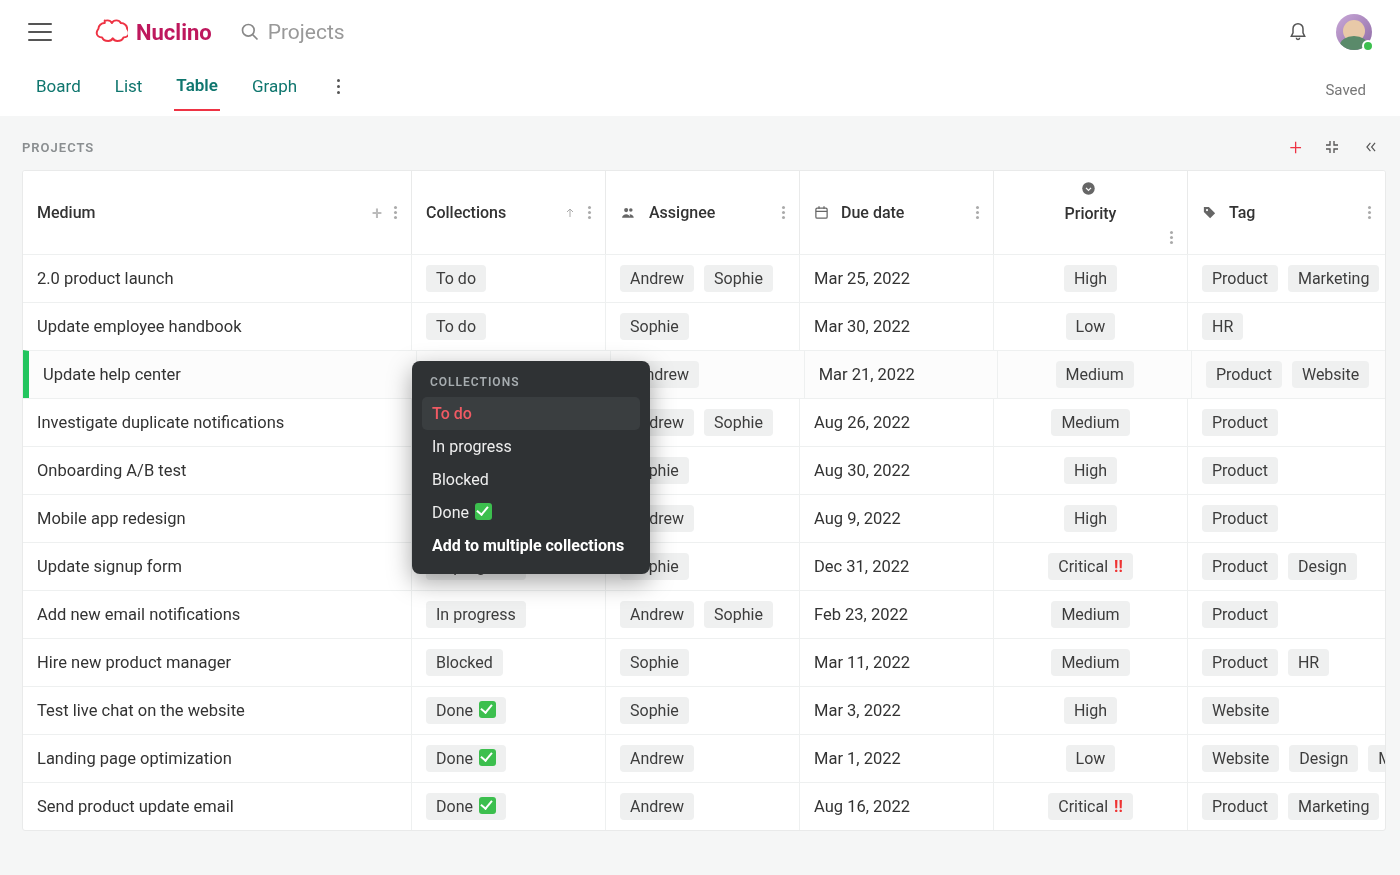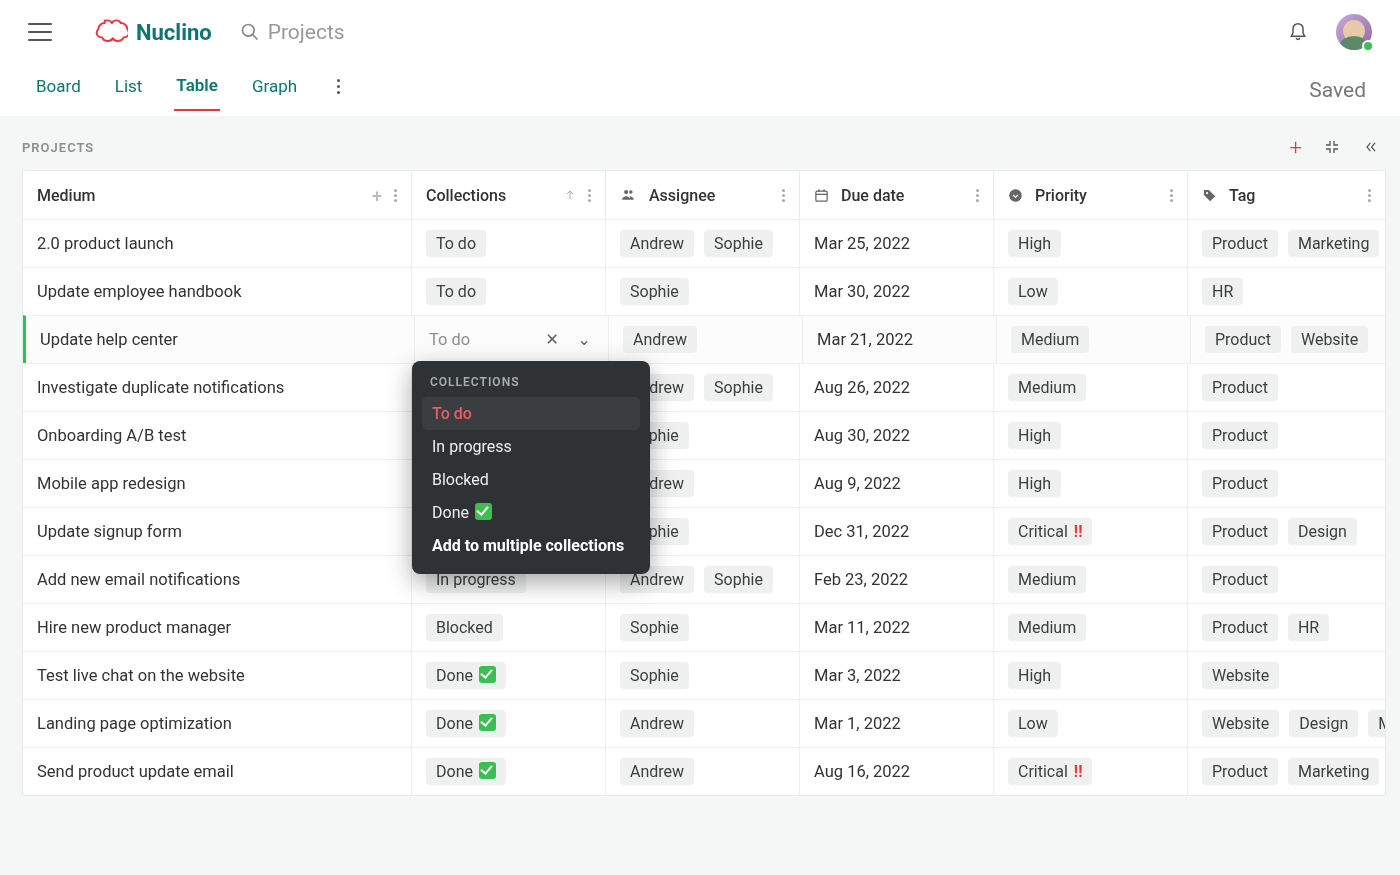--- a/index.html
+++ b/index.html
@@ -13,57 +13,57 @@
   }
   
   .topbar {
     display: flex;
     align-items: center;
     height: 64px;
     padding: 0 28px;
   }
   .hamburger { width: 24px; height: 18px; display:flex; flex-direction:column; justify-content:space-between; cursor:pointer;}
   .hamburger span { display:block; height:2px; background:#555; border-radius:1px;}
-  .brand { display:flex; align-items:center; margin-left: 42px; font-weight:700; font-size:22px; color:#0f766e; }
+  .brand { display:flex; align-items:center; margin-left: 42px; font-weight:700; font-size:22px; color:#be185d; }
   .brand svg { margin-right:8px; }
   .search { display:flex; align-items:center; margin-left: 28px; color:#999; font-size:21px; }
   .search svg { margin-right:8px; flex-shrink:0;}
   .topbar-right { margin-left:auto; display:flex; align-items:center; gap:28px;}
   .avatar { position:relative; width:36px; height:36px; border-radius:50%; background: linear-gradient(135deg,#c9a8d8 0%, #8e6ba5 100%); overflow:hidden; }
   .avatar::before{content:''; position:absolute; left:7px; top:6px; width:22px; height:22px; border-radius:50%; background:#e8c9a8;}
   .avatar::after{content:''; position:absolute; left:4px; bottom:-4px; width:28px; height:18px; border-radius:50% 50% 0 0; background:#5a8a6a;}
   .presence { position:absolute; right:-2px; bottom:-2px; width:12px; height:12px; border-radius:50%; background:#3cbf4e; border:2px solid #fff; z-index:2;}
 
   
   .tabsrow { display:flex; align-items:center; padding: 0 34px; height:52px; }
   .tab { font-size:17px; color:#0f766e; margin-right:30px; padding: 6px 2px 14px; cursor:pointer; }
   .tab.active { font-weight:600; border-bottom:2px solid #ee3344; }
   .tabmore { width:18px; display:flex; flex-direction:column; gap:3px; align-items:center; cursor:pointer; padding-bottom:8px;}
   .tabmore span{width:3px;height:3px;background:#555;border-radius:50%;}
-  .saved { margin-left:auto; color:#777; font-size:21px; }
+  .saved { margin-left:auto; color:#777; font-size:15px; }
 
   
   .workspace { background:#f5f6f6; padding: 12px 14px 0 22px; height: calc(875px - 116px); }
   .wsheader { display:flex; align-items:center; height:38px; margin-bottom:4px;}
   .wslabel { font-size:13px; font-weight:600; letter-spacing:1px; color:#8a8e90; }
   .wsactions { margin-left:auto; display:flex; align-items:center; gap:22px; padding-right:6px;}
   .wsactions .plus { color:#ee3344; font-size:22px; font-weight:300; cursor:pointer;}
   .wsactions .ic { color:#555; cursor:pointer; display:flex; align-items:center;}
 
   
   .tablewrap { background:#fff; border:1px solid #e9eaea; border-radius:3px; overflow:hidden;}
   .trow { display:flex; align-items:stretch; border-top:1px solid #eef0f0; min-height:48px;}
   .trow.header { border-top:none; background:#fff; }
-  .trow.active-row { border-left:3px solid #22c55e; background:#fcfcfc;}
+  .trow.active-row { border-left:6px solid #22c55e; background:#fcfcfc;}
   .tcell { padding: 10px 14px; display:flex; align-items:center; gap:8px; position:relative; font-size:16.5px; color:#333;}
   .c-title { width:388px; }
   .c-coll  { width:194px; border-left:1px solid #eef0f0;}
   .c-asg   { width:194px; border-left:1px solid #eef0f0;}
   .c-due   { width:194px; border-left:1px solid #eef0f0;text-align:right;}
-  .c-pri   { width:194px; border-left:1px solid #eef0f0;}
+  .c-pri   { width:194px; border-left:1px solid #eef0f0;flex-direction:column;}
   .c-tag   { flex:1; min-width:194px; border-left:1px solid #eef0f0;}
   .trow.header .tcell { color:#333; font-weight:500; font-size:16px; border-left:1px solid #e9eaea;}
   .trow.header .c-title{border-left:none;}
   .hicon { color:#666; margin-right:4px; display:inline-flex;}
   .colactions { margin-left:auto; display:flex; align-items:center; gap:12px; color:#aaa;}
   .colactions .dots{ display:flex; flex-direction:column; gap:2px;}
   .colactions .dots span{width:3px;height:3px;background:#aaa;border-radius:50%;}
   .pill { background:#eff0f0; color:#3d3d3d; padding:4px 10px; border-radius:4px; font-size:16px; white-space:nowrap;}
   .pill + .pill { margin-left:2px;}
   .editcell { color:#8b8f91; justify-content:space-between; }

